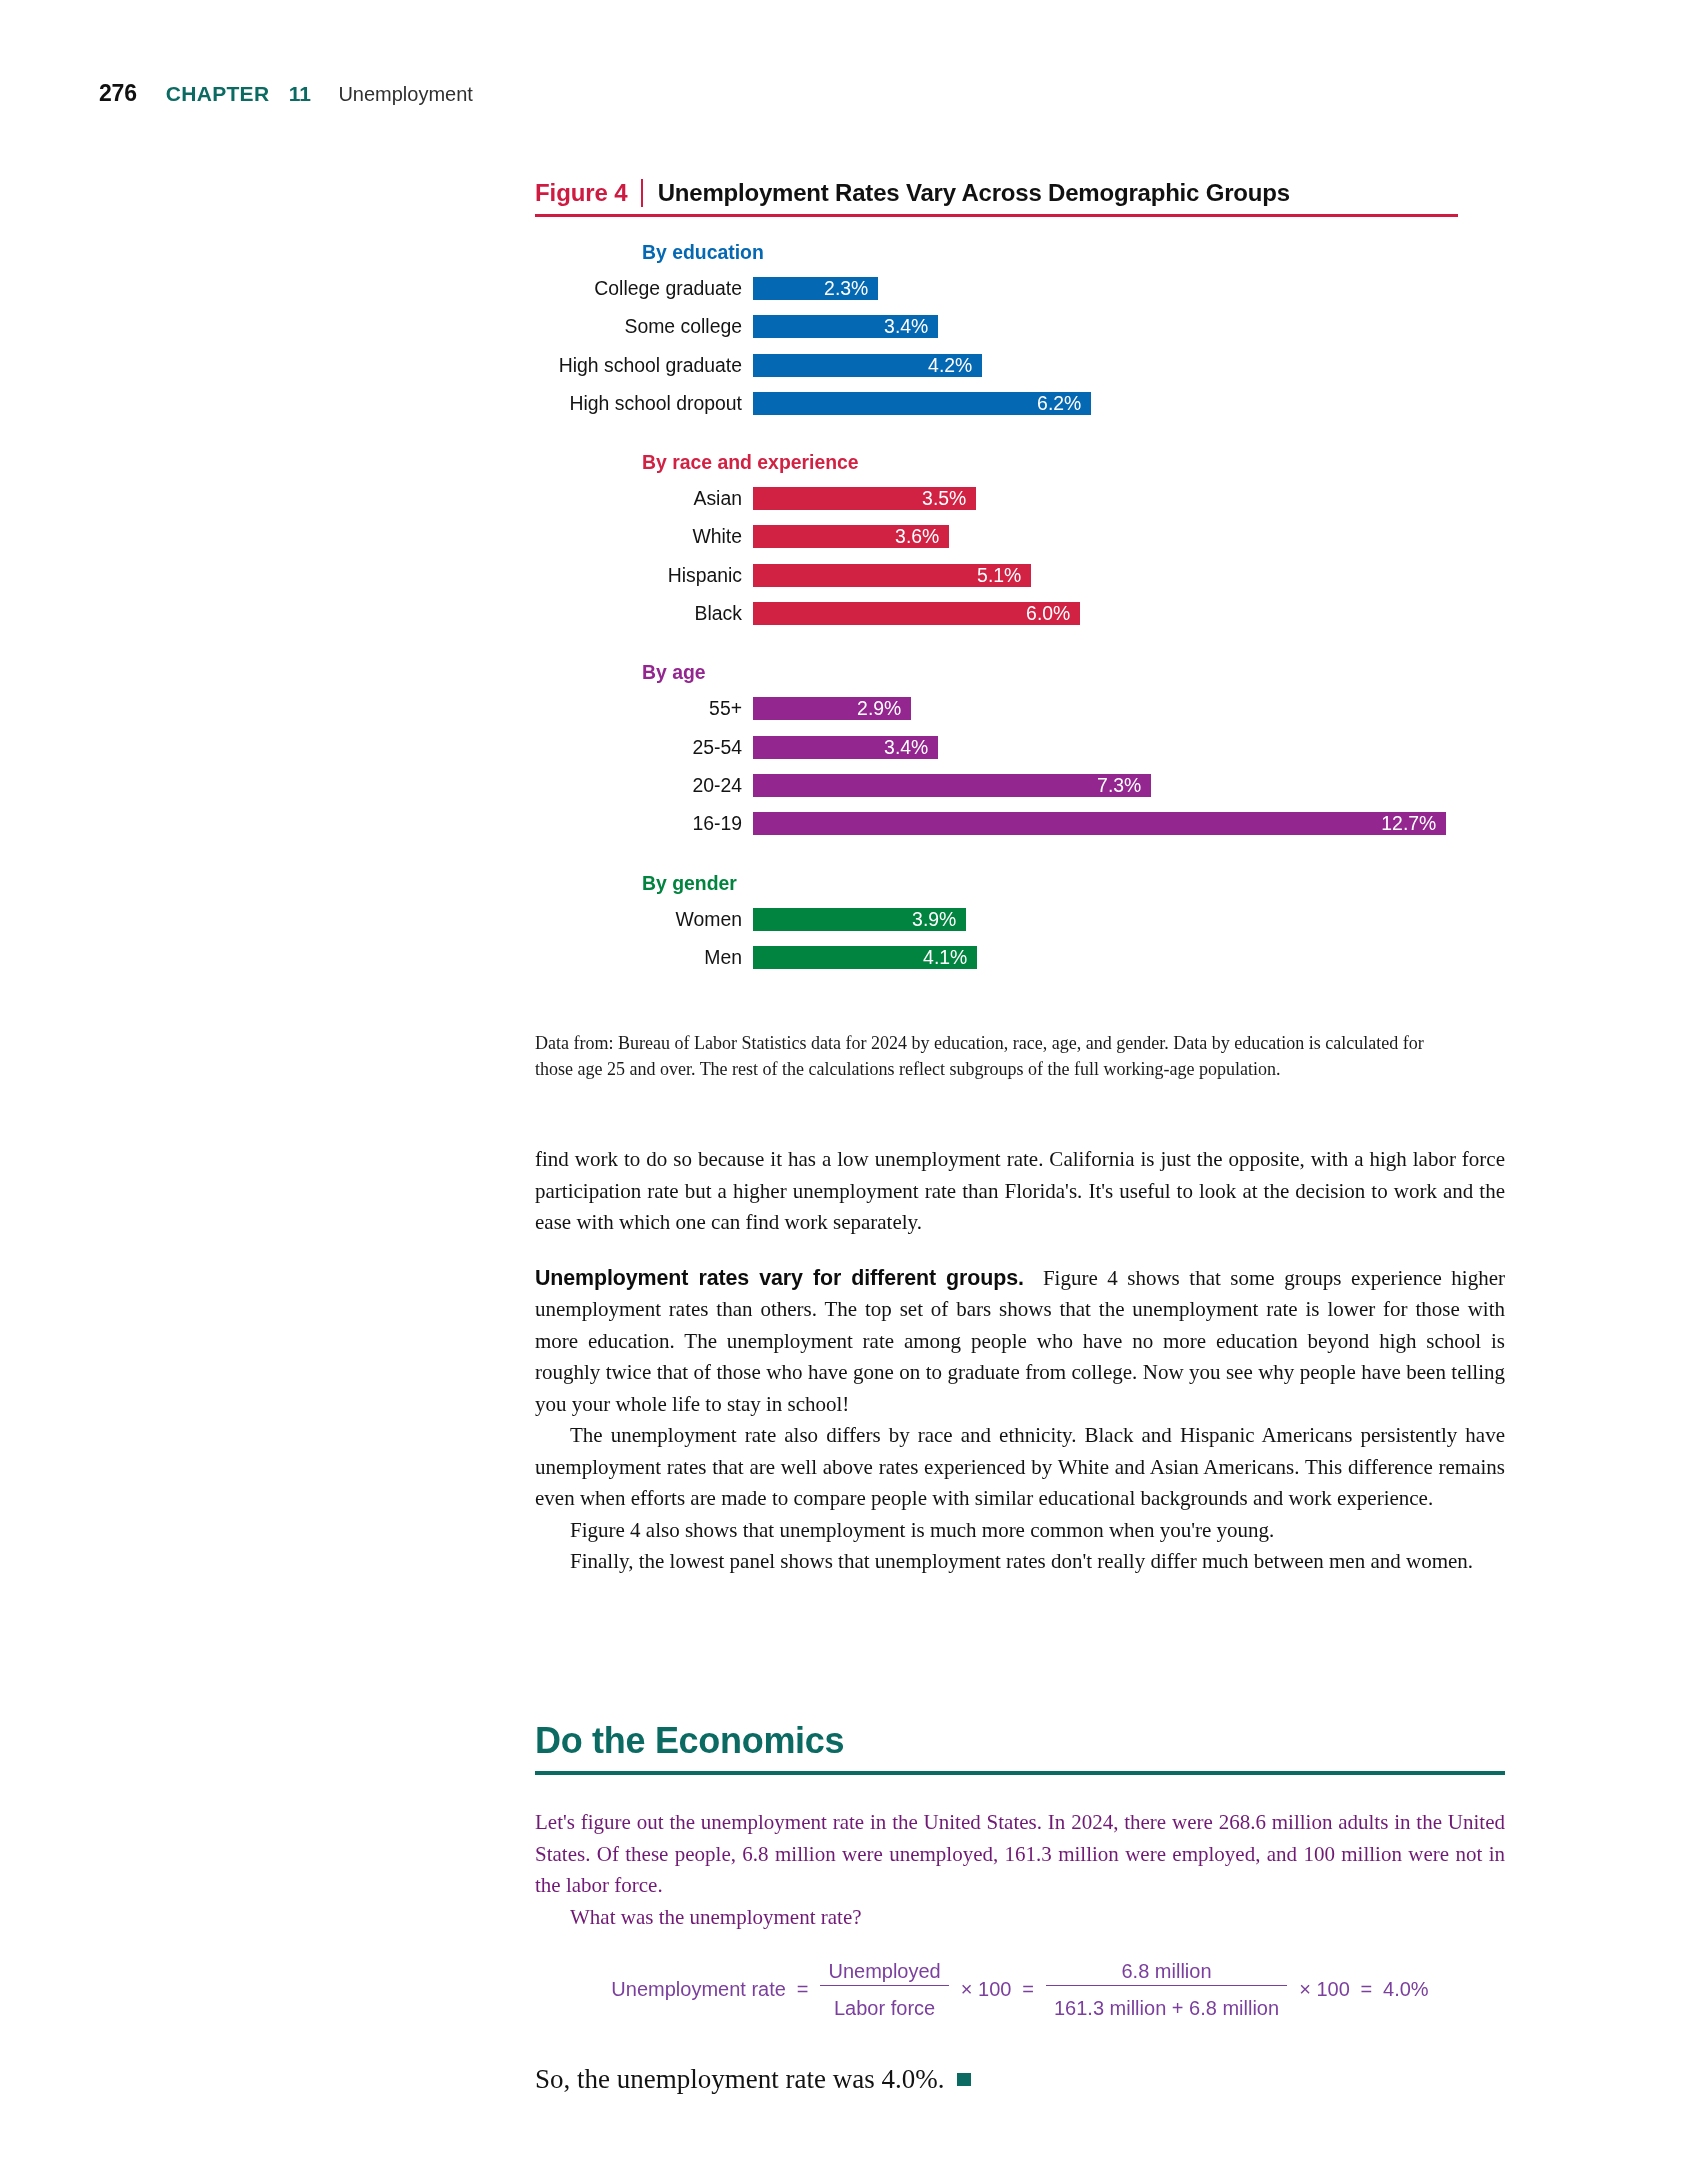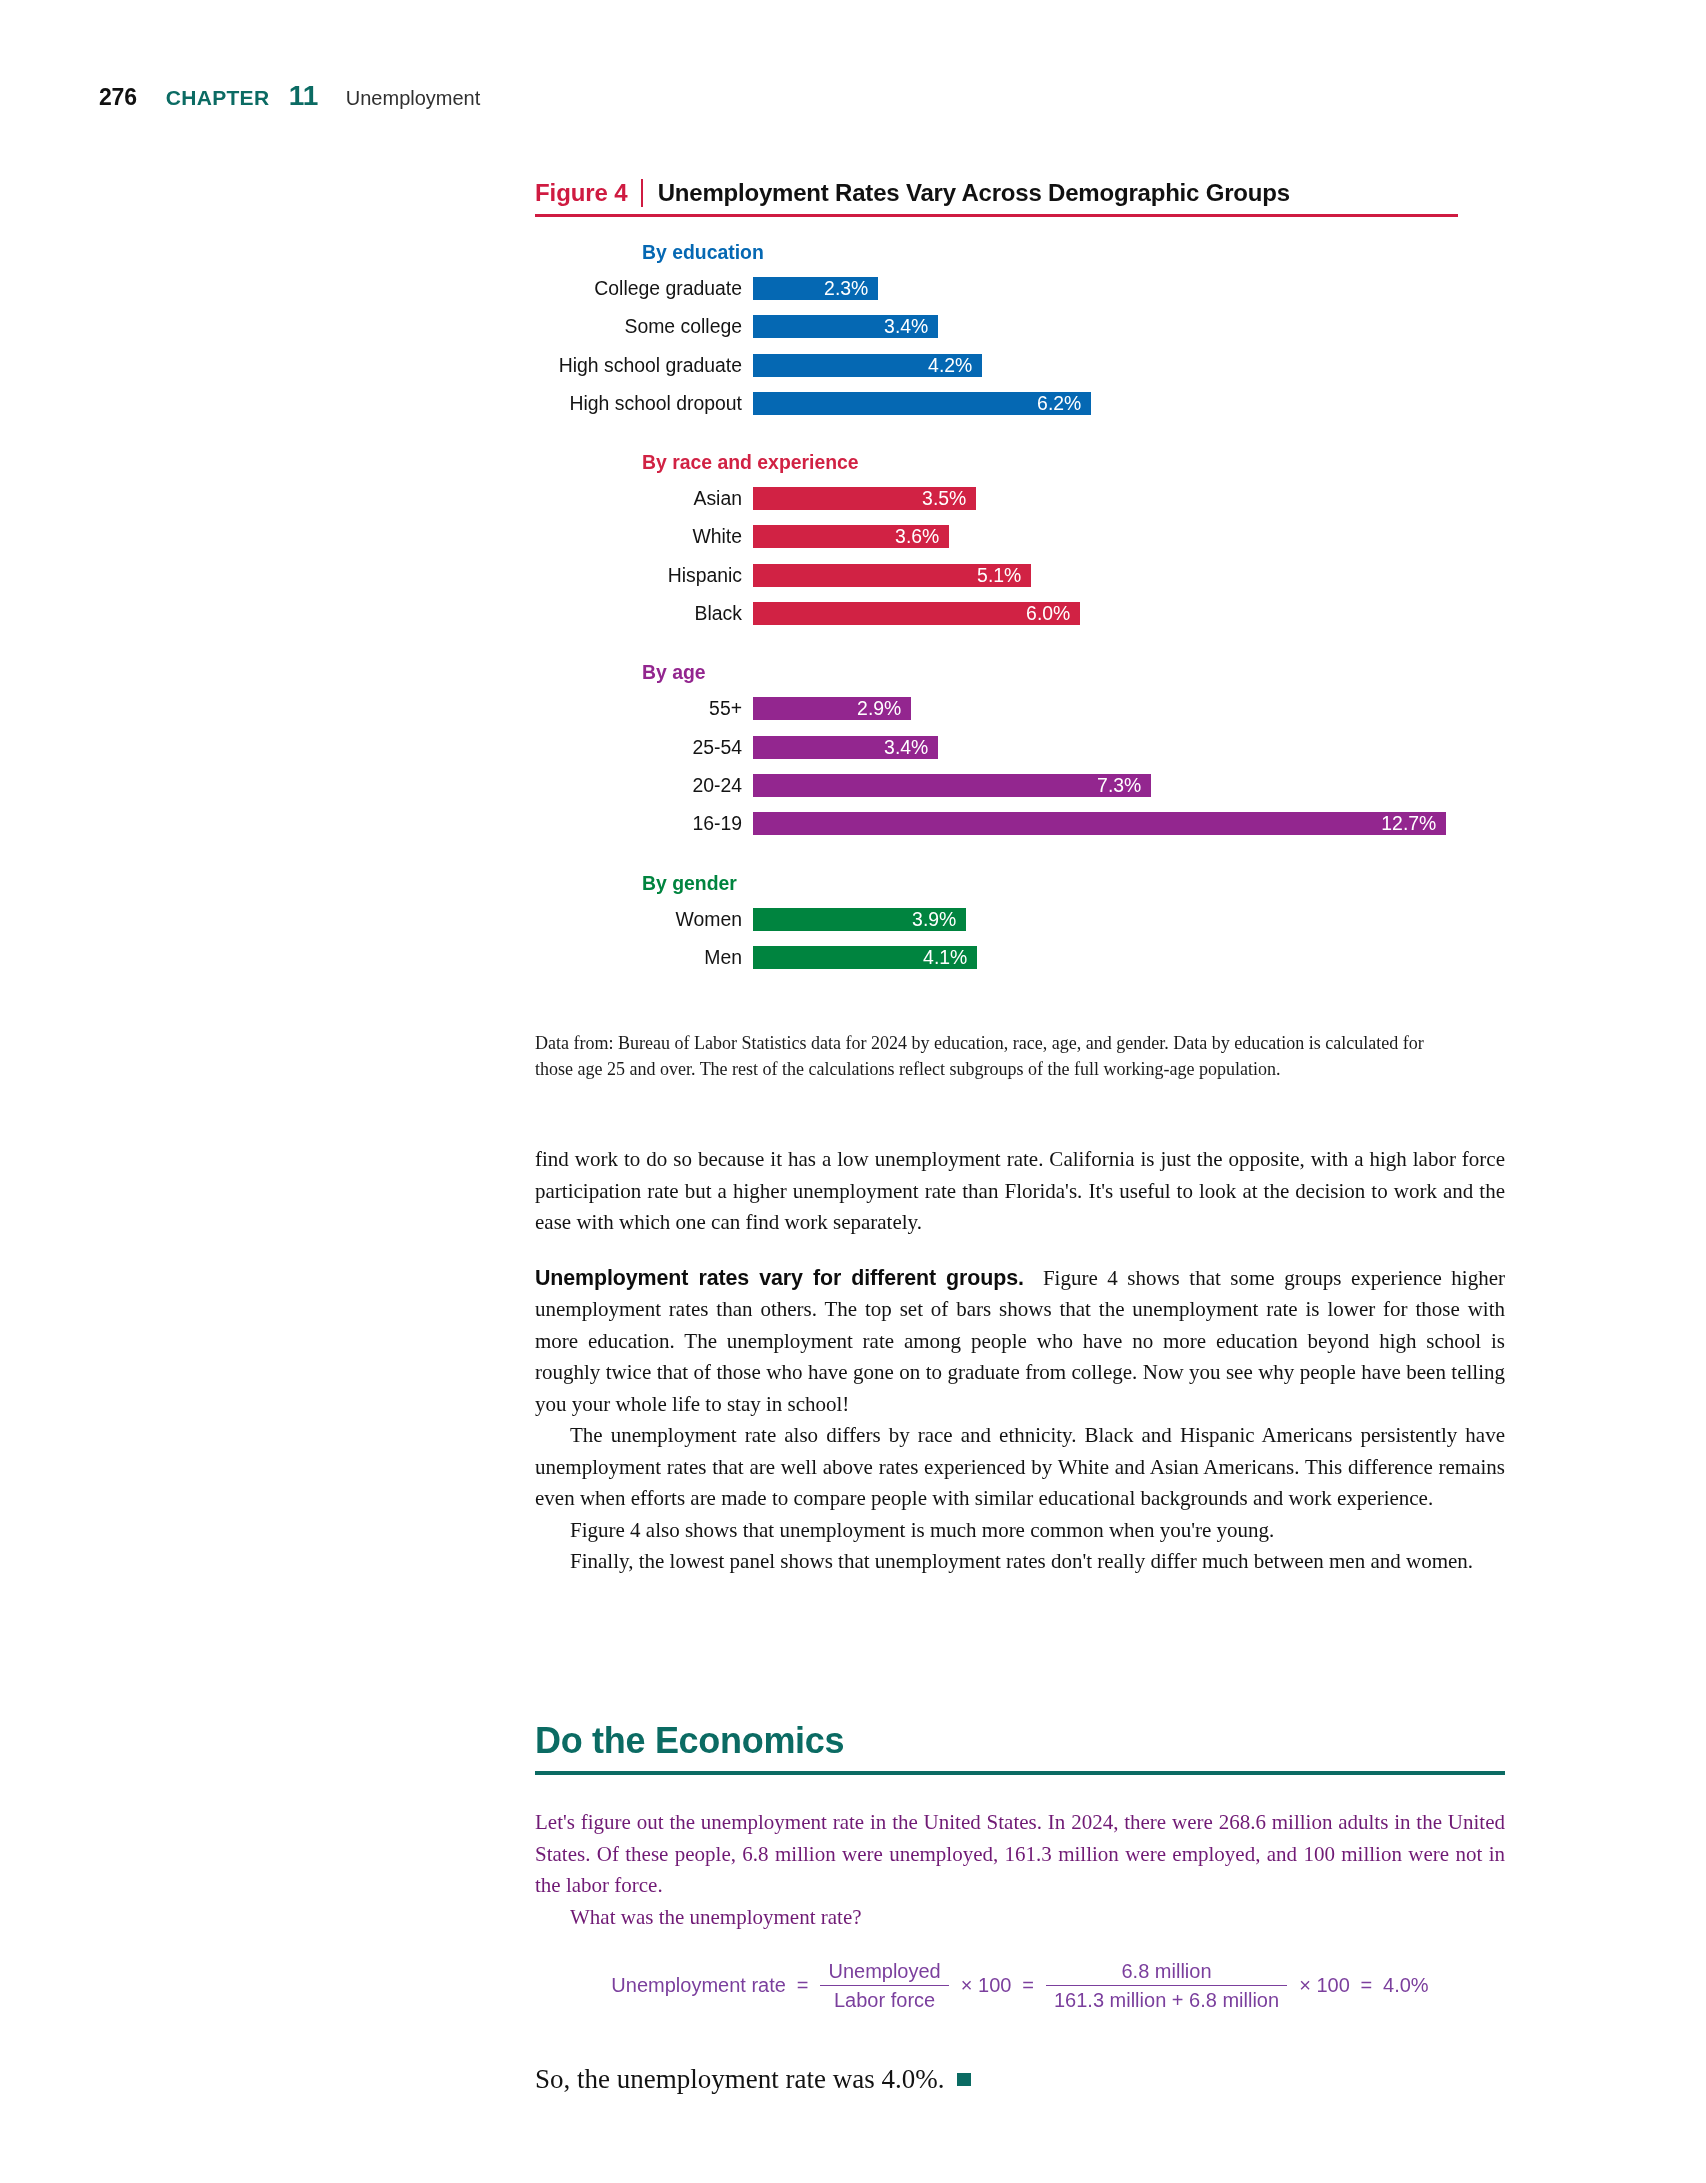--- a/index.html
+++ b/index.html
@@ -24,21 +24,21 @@
     font-weight:bold; font-size:23px; color:#111111;
     letter-spacing:-0.2px;
   }
   .runhead .chap {
     font-family:"Liberation Sans", sans-serif;
     font-weight:bold; font-size:21px; color:#0b6b63;
     margin-left:19px; letter-spacing:0.3px;
   }
   .runhead .chnum {
     font-family:"Liberation Sans", sans-serif;
-    font-weight:bold; font-size:28px; color:#0b6b63;
+    font-weight:bold; font-size:21px; color:#0b6b63;
     margin-left:9.4px;
   }
   .runhead .chtitle {
     font-family:"Liberation Sans", sans-serif;
     font-weight:normal; font-size:20px; color:#303030;
     margin-left:17.4px;
   }
 
   
   .figure { position:absolute; left:535px; top:179px; width:923px; }
@@ -129,21 +129,21 @@
     position:absolute; left:535px; top:1960px; width:970px;
     display:flex; align-items:center; justify-content:center;
     color:#7b3f9d;
     font-family:"Liberation Sans", sans-serif;
     font-size:20px; white-space:nowrap;
   }
   .eq-txt { padding:0 5.4px; }
   .frac { display:inline-flex; flex-direction:column; align-items:center; padding:0 6.7px; }
   .frac .num { padding:0 8px 2px; }
   .frac .bar-line { height:1.3px; background:#7b3f9d; width:100%; }
-  .frac .den { padding:2.7px 8px 0; }
+  .frac .den { padding:2.7px 8px 0;margin-top:8px; }
 
   
   .closing {
     position:absolute; left:535px; top:2064px; width:970px;
     font-family:"Liberation Serif", serif;
     font-size:27px; color:#131313;
     display:flex; align-items:center; gap:13px;
   }
   .endmark { width:13.4px; height:13.4px; background:#0b6b63; display:inline-block; }
 </style>

